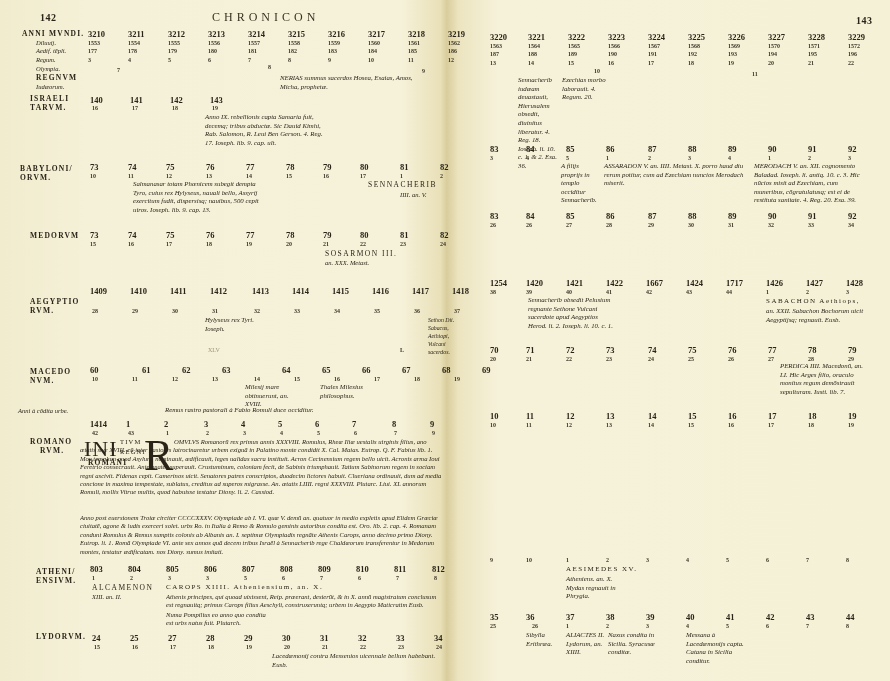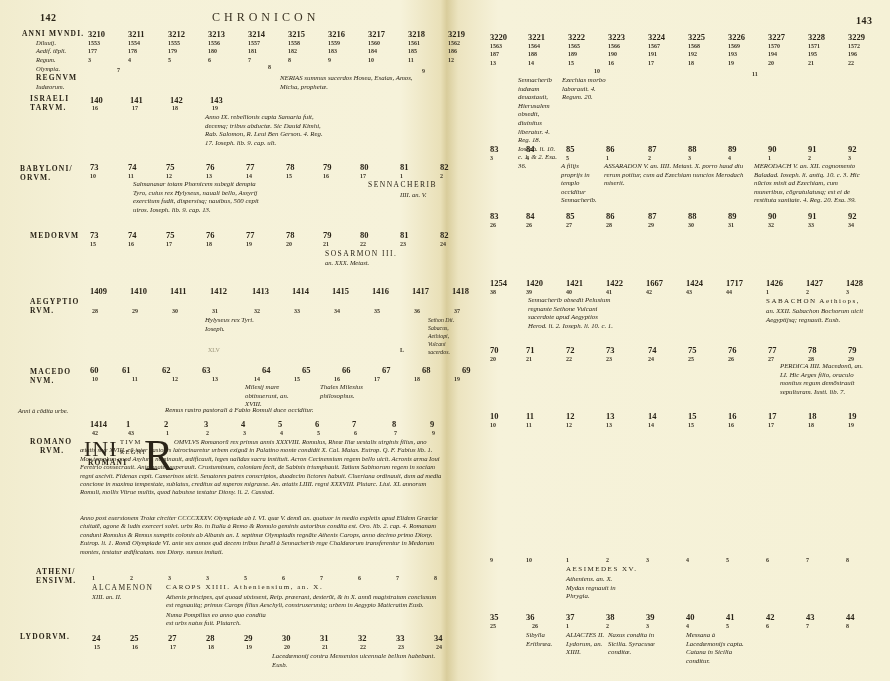--- a/index.html
+++ b/index.html
@@ -40,21 +40,21 @@
     <div class="abs lbl" style="left:36px;top:73px;">REGNVM</div>
     <div class="abs sub" style="left:36px;top:83px;">Iudæorum.</div>
     <div class="abs lbl" style="left:30px;top:94px;"><span>ISRAELI</span><br><span>TARVM.</span></div>
     <div class="abs lbl" style="left:20px;top:164px;"><span>BABYLONI/</span><br><span>ORVM.</span></div>
     <div class="abs lbl" style="left:30px;top:231px;">MEDORVM</div>
     <div class="abs lbl" style="left:30px;top:297px;"><span>AEGYPTIO</span><br><span>RVM.</span></div>
     <div class="abs lbl" style="left:30px;top:367px;"><span>MACEDO</span><br><span>NVM.</span></div>
     <div class="abs sub" style="left:18px;top:407px;">Anni à cõdita urbe.</div>
     <div class="abs lbl" style="left:30px;top:437px;"><span>ROMANO</span><br><span style="padding-left:10px">RVM.</span></div>
     <div class="abs lbl" style="left:36px;top:567px;"><span>ATHENI/</span><br><span>ENSIVM.</span></div>
-    <div class="abs lbl" style="left:20px;top:632px;">LYDORVM.</div>
+    <div class="abs lbl" style="left:36px;top:632px;">LYDORVM.</div>
 
     <div class="row num" style="left:88px;top:29px;">
       <span style="width:40px">3210</span>
         <span style="width:40px">3211</span>
         <span style="width:40px">3212</span>
         <span style="width:40px">3213</span>
         <span style="width:40px">3214</span>
         <span style="width:40px">3215</span>
         <span style="width:40px">3216</span>
         <span style="width:40px">3217</span>
@@ -194,21 +194,21 @@
         <span style="width:40px">35</span>
         <span style="width:40px">36</span>
         <span style="width:22px">37</span>
     </div>
     <div class="abs note" style="left:205px;top:316px;width:55px;">Hylyseus rex Tyri. Ioseph.</div>
     <div class="abs small" style="left:208px;top:347px;color:#9a9378;font-weight:normal;">XLV</div>
     <div class="abs small" style="left:400px;top:347px;">L</div>
     <div class="abs note" style="left:428px;top:316px;width:40px;font-size:5.8px;line-height:8px;">Sethon Dii. Sabacus, Aethiopi, Vulcani sacerdos.</div>
 
     <div class="row num" style="left:90px;top:365px;">
-      <span style="width:32px">60</span>
+      <span style="width:52px">60</span>
         <span style="width:40px">61</span>
         <span style="width:40px">62</span>
         <span style="width:60px">63</span>
         <span style="width:40px">64</span>
         <span style="width:40px">65</span>
         <span style="width:40px">66</span>
         <span style="width:40px">67</span>
         <span style="width:40px">68</span>
         <span style="width:22px">69</span>
     </div>
@@ -254,20 +254,32 @@
     </div>
 
     <div class="abs ini" style="left:84px;top:436px;">INI</div>
     <div class="abs lbl" style="left:120px;top:437px;font-size:6.5px;font-weight:normal;">TIVM</div>
     <div class="abs lbl" style="left:120px;top:447px;font-size:6.5px;font-weight:normal;">REGNI</div>
     <div class="abs lbl" style="left:88px;top:458px;">ROMANI</div>
     <div class="abs bigR" style="left:144px;top:436px;">R</div>
     <div class="abs para" style="left:80px;top:438px;width:362px;height:74px;overflow:hidden;text-indent:94px;">OMVLVS Romanorū rex primus annis XXXVIII. Romulus, Rheæ Iliæ uestalis uirginis filius, ano ætatis suæ XVIII. cū inter pastores latrocinaretur urbem exiguā in Palatino monte condidit X. Cal. Maias. Eutrop. Q. F. Fabius lib. 1. Mox templum quod Asylum, nominauit, ædificauit, leges ualidas sacra instituit. Acron Cecinensium regem bello uicit. Acronis arma Ioui Feretrio consecrauit. Antemnates superauit. Crustuminum, coloniam fecit, de Sabinis triumphauit. Tatium Sabinorum regem in sociam regni ascivit. Fidenas cepit. Camerinos uicit. Senatores patres conscriptos, duodecim lictores habuit. Clueriana ordinauit, dum ad media concione in maxima tempestate, sublatus, creditus ad superos migrasse. An. ætatis LIIII. regni XXXVIII. Plutarc. Liui. XL annorum Romuli, mollis Vitrue multis, quod habuisse testatur Diony. li. 2. Cassiod.</div>
     <div class="abs para" style="left:80px;top:514px;width:362px;height:44px;overflow:hidden;">Anno post euersionem Troiæ circiter CCCCXXXV. Olympiade ab I. VI. quæ V. demū an. quatuor in medio expletis apud Elidem Græciæ ciuitatē, agone &amp; ludis exerceri solet. urbs Ro. in Italia à Remo &amp; Romulo geminis autoribus condita est. Oro. lib. 2. cap. 4. Romanam condunt Romulus &amp; Remus sumptis colonis ab Albanis an. I. septimæ Olympiadis regnāte Athenis Carops, anno decimo primo Diony. Eutrop. li. 1. Romā Olympiade VI. ante sex annos quā decem tribus Israēl à Sennacherib rege Chaldæorum transferentur in Medorum montes, testatur ædificatam. nos Diony. sumus imitati.</div>
 
+    <div class="row num" style="left:90px;top:564px;">
+      <span style="width:38px">803</span>
+        <span style="width:38px">804</span>
+        <span style="width:38px">805</span>
+        <span style="width:38px">806</span>
+        <span style="width:38px">807</span>
+        <span style="width:38px">808</span>
+        <span style="width:38px">809</span>
+        <span style="width:38px">810</span>
+        <span style="width:38px">811</span>
+        <span style="width:20px">812</span>
+    </div>
     <div class="row small" style="left:92px;top:575px;">
       <span style="width:38px">1</span>
         <span style="width:38px">2</span>
         <span style="width:38px">3</span>
         <span style="width:38px">3</span>
         <span style="width:38px">5</span>
         <span style="width:38px">6</span>
         <span style="width:38px">7</span>
         <span style="width:38px">6</span>
         <span style="width:38px">7</span>

